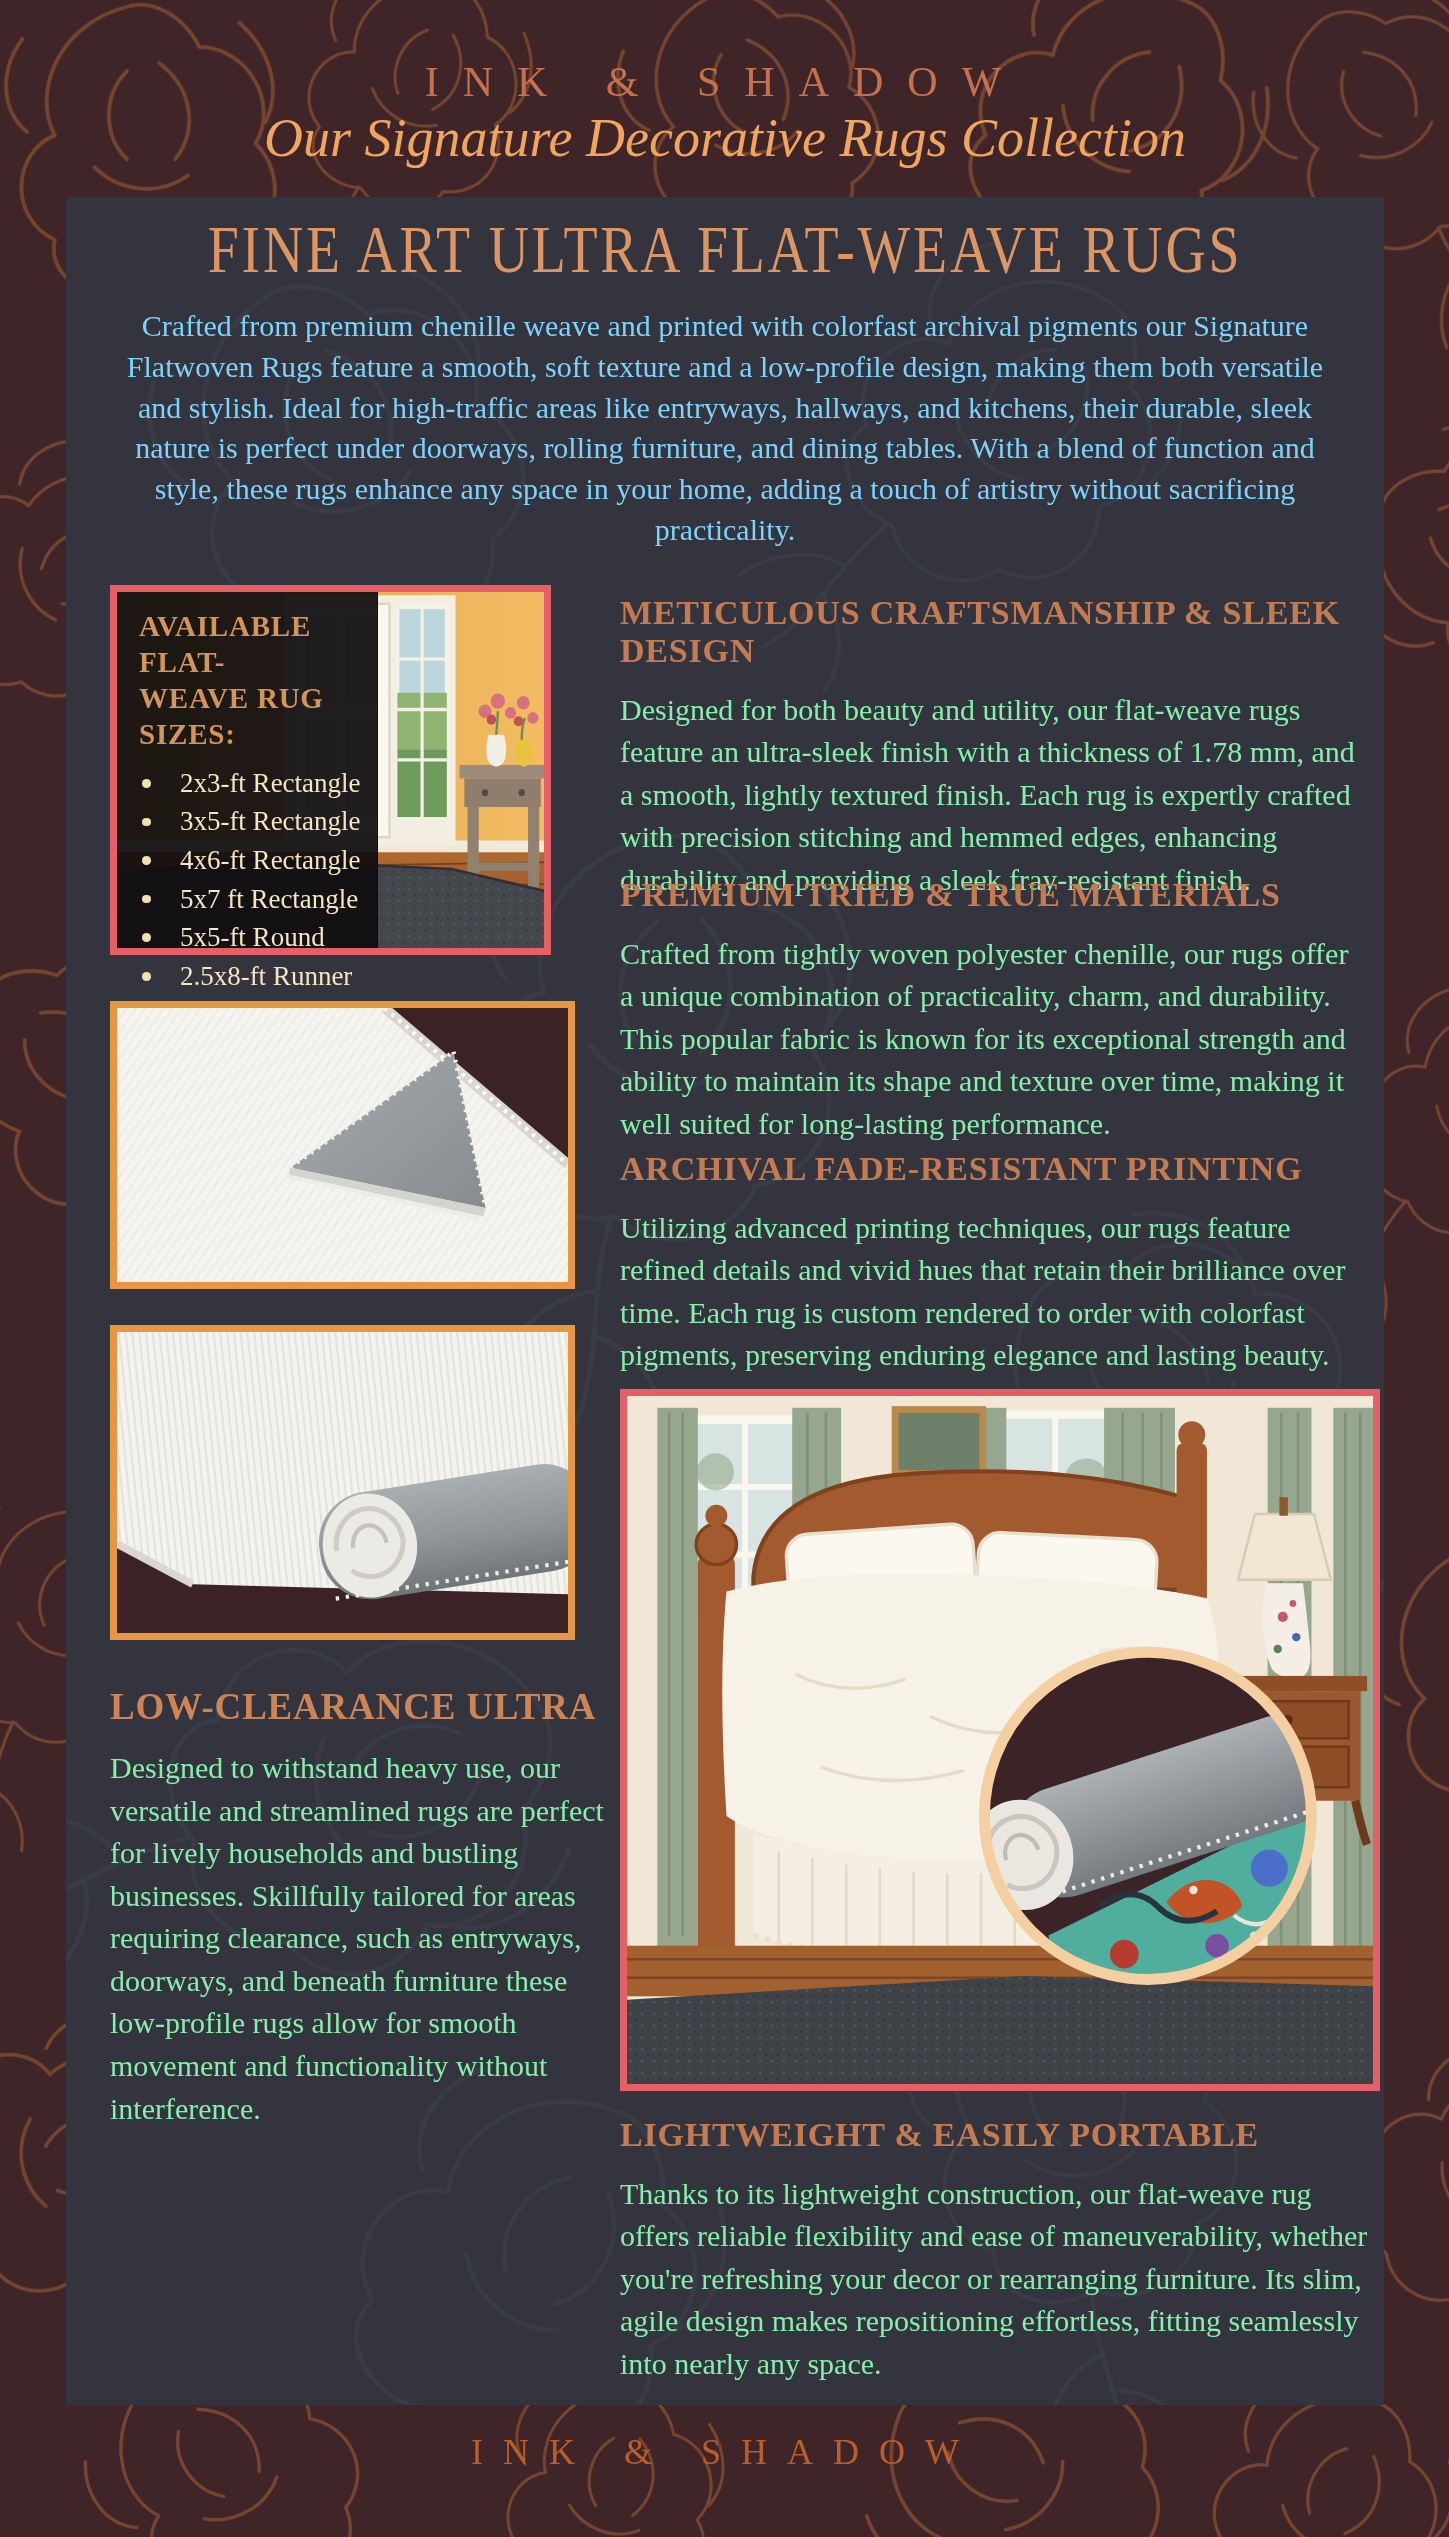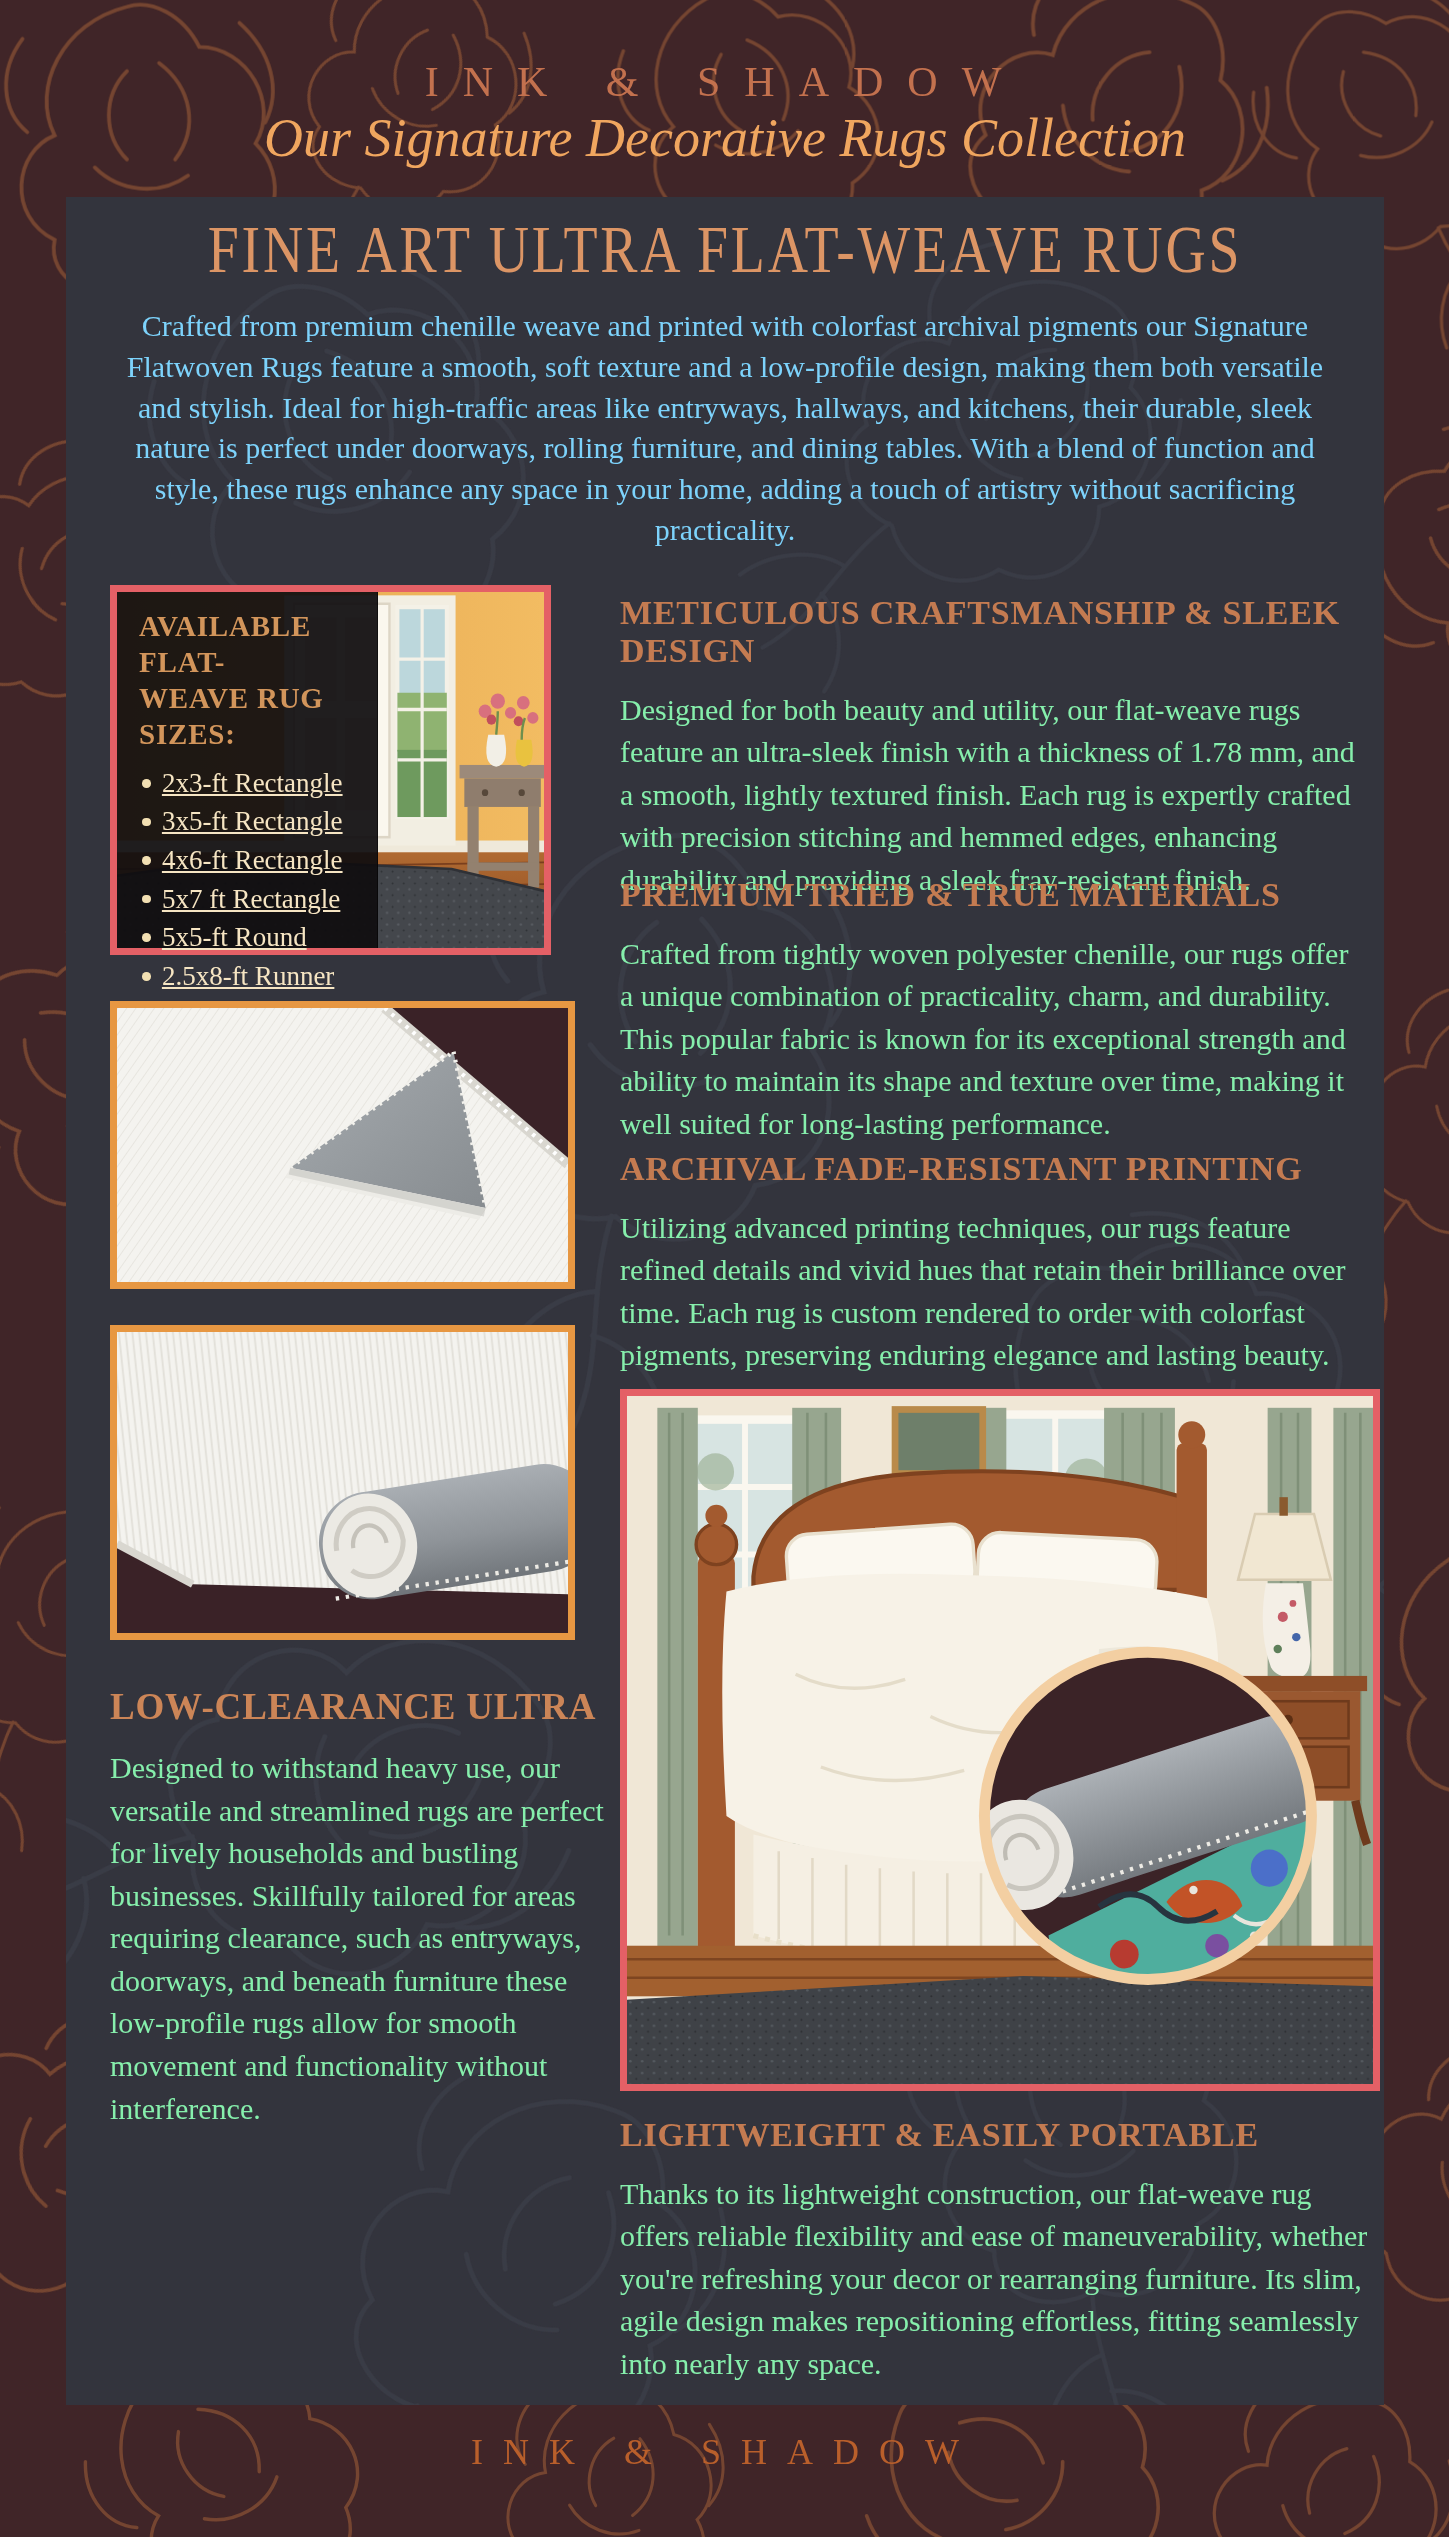--- a/index.html
+++ b/index.html
@@ -24,22 +24,22 @@
   .frame svg{position:absolute;inset:0;width:100%;height:100%;display:block;}
   .pink{border:7.6px solid #E46066;}
   .orange{border:7.6px solid #E79742;}
 
   
   .sizes-overlay{position:absolute;left:0;top:0;bottom:0;width:261px;
     background:rgba(15,13,15,.93);box-sizing:border-box;padding:17px 12px 8.5px 22px;
     border-right:1.7px solid rgba(0,0,0,.5);}
   .sizes-heading{font-size:29px;font-weight:bold;color:#D2955B;letter-spacing:0.8px;line-height:1.24;}
   .sizes-list{list-style:none;margin:15px 0 0 0;padding:0 0 0 3.4px;}
-  .sizes-list li{display:flex;align-items:center;gap:11px;margin-bottom:7.6px;
-    font-size:27px;color:#F6E5C3;text-decoration:underline;}
+  .sizes-list li{display:flex;align-items:center;gap:29px;margin-bottom:7.6px;
+    font-size:27px;color:#F6E5C3;}
   .dot{width:8.5px;height:8.5px;border-radius:50%;background:#F2DFB2;flex:0 0 auto;}
 
   
   .sec{position:absolute;}
   .sec h3{margin:0 0 18.6px 0;font-weight:bold;letter-spacing:0.8px;}
   .sec .h-right{font-size:34px;color:#C47B51;}
   .sec .h-left{font-size:37px;color:#CC8557;line-height:1.18;}
   .sec p{margin:0;font-size:30px;line-height:1.42;color:#86efac;}
   .w-right{width:748px;}
   .w-left{width:494px;}

